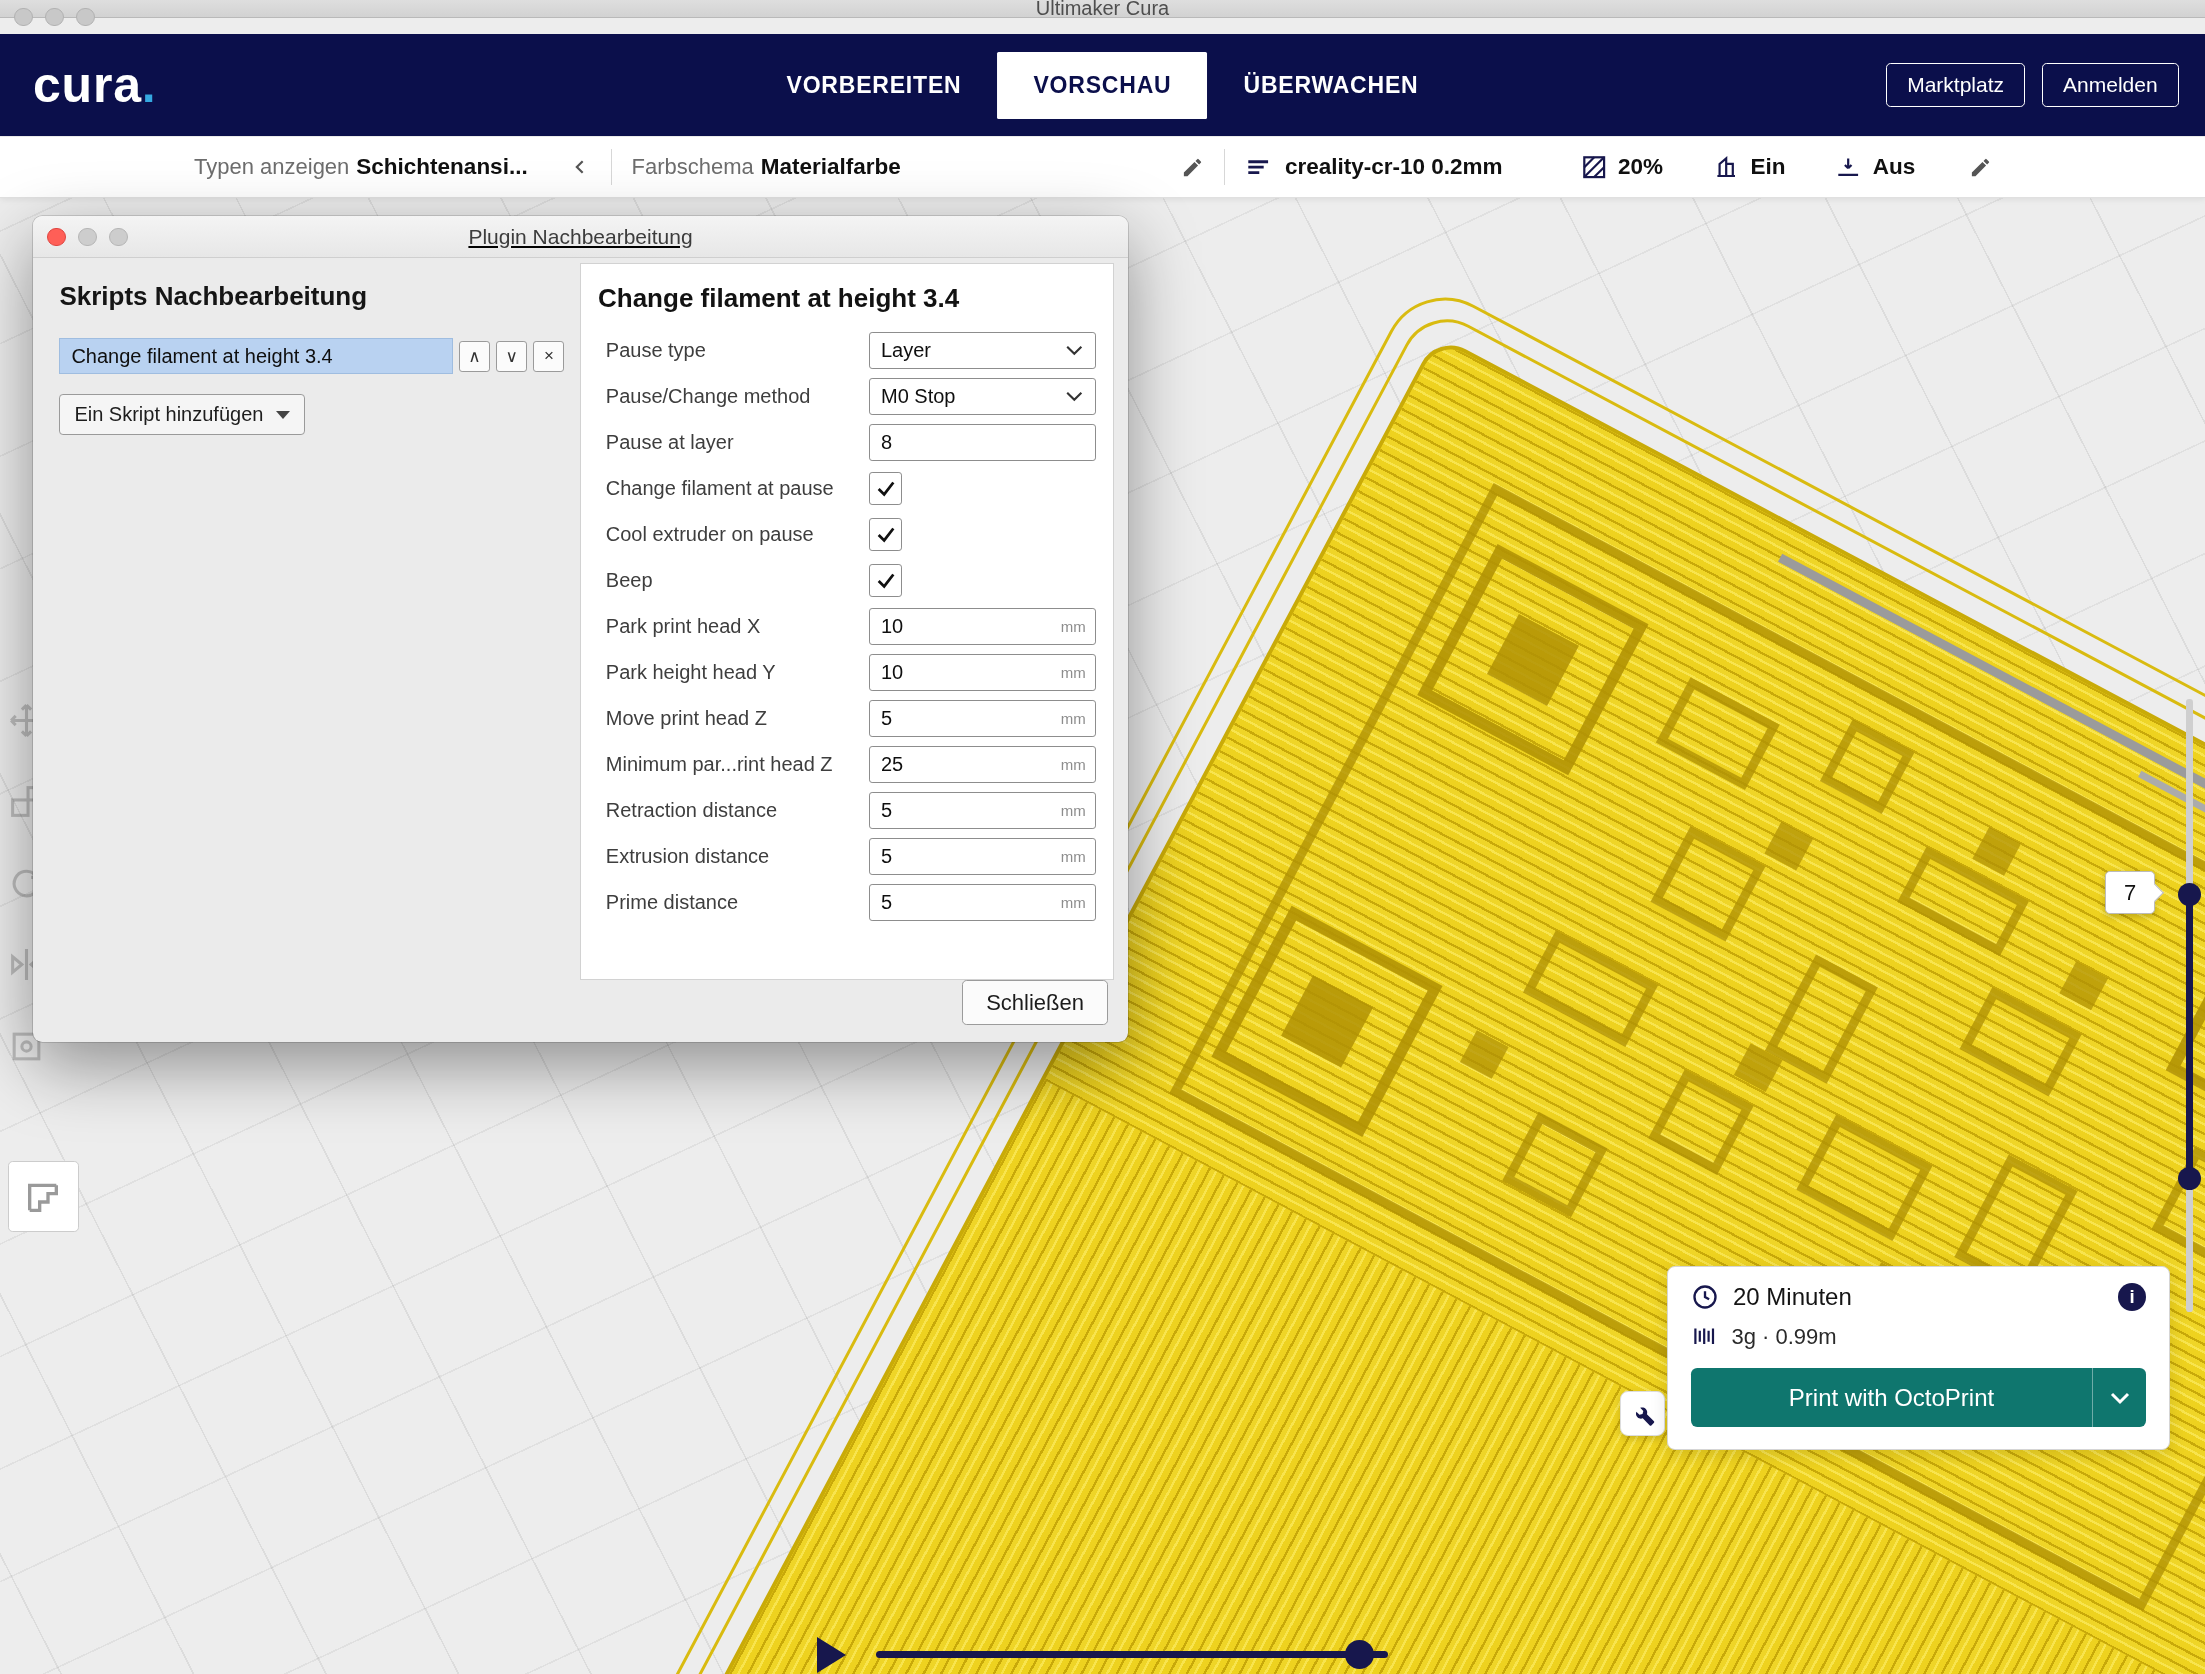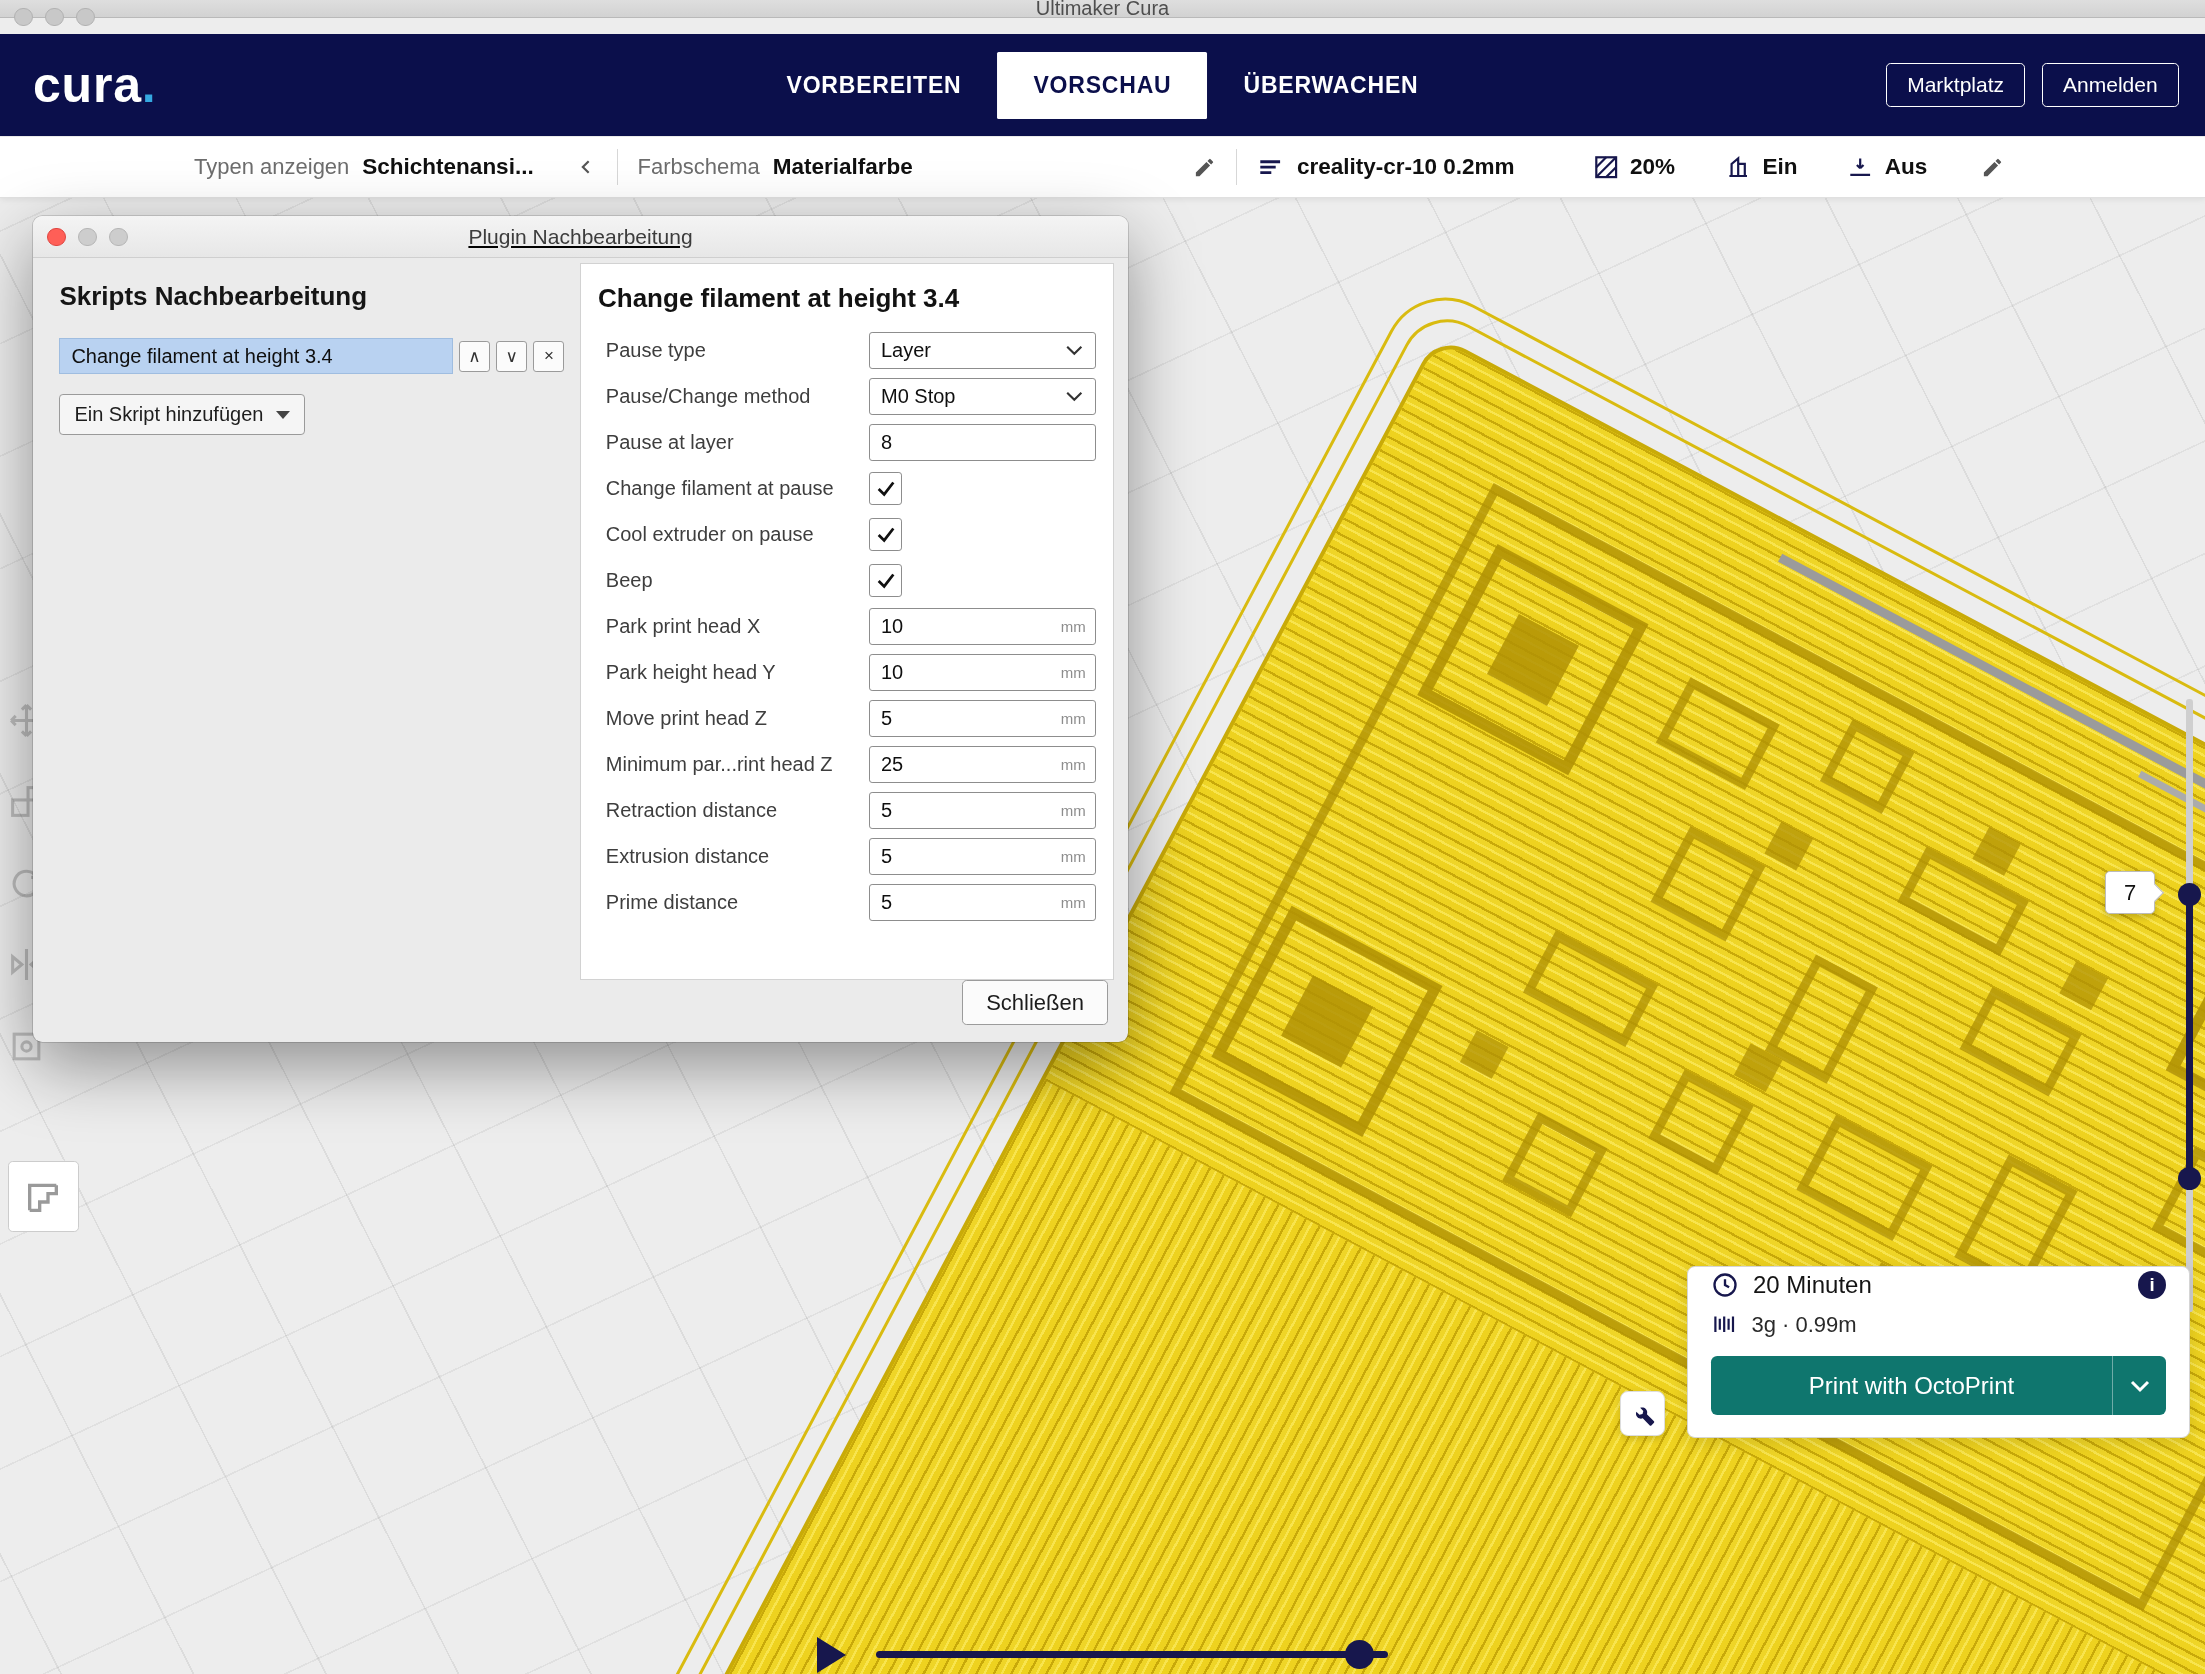--- a/index.html
+++ b/index.html
@@ -27,21 +27,21 @@
     color:#fff; letter-spacing:0.8px; cursor:default; }
   .tab.active { background:#fff; color:#0b0f4b; border-radius:1.6px; }
   .hbtns { margin-left:auto; margin-right:26.4px; display:flex; gap:17px; }
   .hbtn { border:1.6px solid #fff; border-radius:4.7px; padding:9.3px 20px; color:#fff; font-size:21px; }
 
   
   .subbar { position:absolute; top:137px; left:0; width:100%; height:61px; background:#fff;
     border-bottom:0.8px solid #e0e0e0; box-shadow:0 1.6px 6.2px rgba(0,0,0,.08);
     display:flex; align-items:center; padding-left:194px; z-index:25; }
   .sb-label { font-size:22px; color:#6d6d6d; }
-  .sb-value { font-size:22.5px; font-weight:bold; color:#101010; margin-left:13px; }
+  .sb-value { font-size:22.5px; font-weight:bold; color:#101010; margin-left:7px; }
   .vr { width:0.8px; height:36px; background:#d7d7d7; margin:0 20px; }
   .sb-icon { display:flex; align-items:center; }
   .sb-group { display:flex; align-items:center; }
 
   
   .viewport { position:absolute; top:197px; left:0; width:2205px; height:1477px; overflow:hidden;
     background:#ededed; z-index:1; }
   .grid { position:absolute; inset:-311px;
     background-image:
       repeating-linear-gradient(63deg, rgba(0,0,0,0.07) 0 1.6px, transparent 1.6px 118px),
@@ -93,22 +93,22 @@
 
   
   .model-info { position:absolute; left:28px; top:1343px; }
   .mi-row { display:flex; align-items:center; gap:12.4px; }
   .mi-name { font-size:21px; color:#5a5a5a; }
   .mi-size { font-size:21px; color:#5a5a5a; margin-top:14px; }
   .cube-row { position:absolute; left:18.6px; top:1432px; display:flex; gap:17px; }
   .cube { width:34px; height:34px; }
 
   
-  .print-panel { position:absolute; right:15px; top:1266px; width:503px; background:#fff;
-    border:0.8px solid #d5d5d5; border-radius:7.8px; padding:4px 23px 22px 23px;
+  .print-panel { position:absolute; right:35px; top:1266px; width:503px; background:#fff;
+    border:0.8px solid #d5d5d5; border-radius:7.8px; padding:16px 23px 22px 23px;
     box-shadow:0 4.7px 18.6px rgba(0,0,0,.12); z-index:10; }
   .pp-row1 { display:flex; align-items:center; gap:14px; }
   .pp-time { font-size:24px; color:#141414; }
   .info-dot { margin-left:auto; width:28px; height:28px; border-radius:50%; background:#17174d; color:#fff;
     display:flex; align-items:center; justify-content:center; font-size:18.6px; font-weight:bold; }
   .pp-row2 { display:flex; align-items:center; gap:14px; margin-top:12.4px; }
   .pp-mat { font-size:22px; color:#2a2a2a; }
   .print-btn { margin-top:18.6px; height:59px; background:#0f766e; border-radius:6.2px; display:flex;
     align-items:center; color:#fff; }
   .print-btn .pb-label { flex:1; text-align:center; font-size:24px; }

